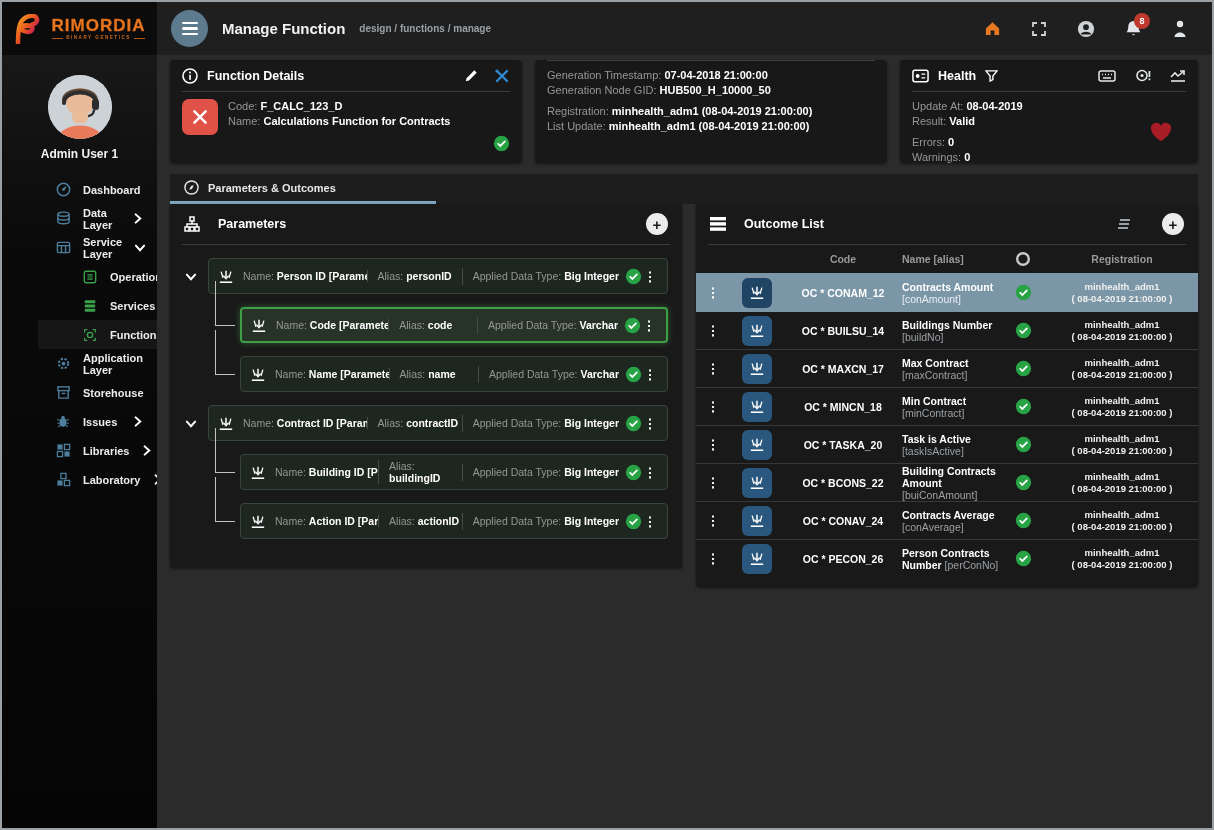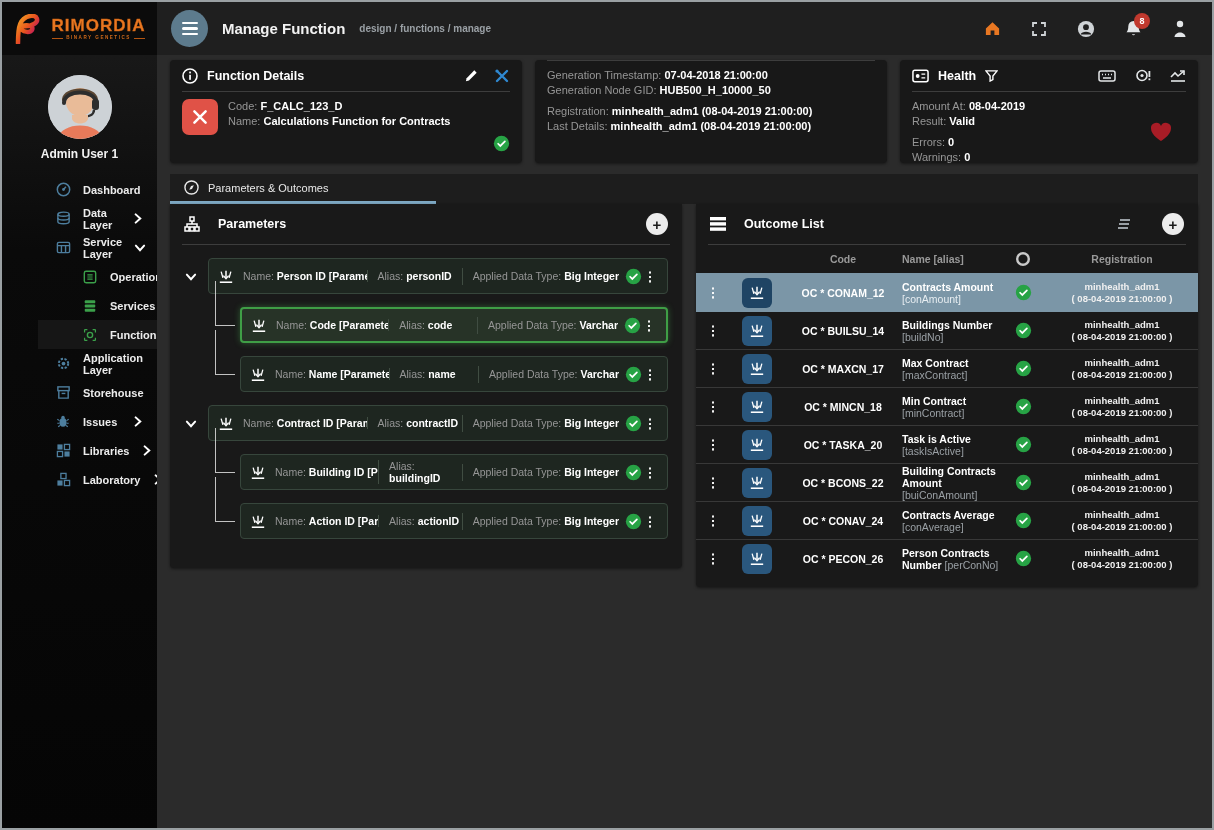--- a/index.html
+++ b/index.html
@@ -50,21 +50,21 @@
   .fd-flex { display:flex; gap:10px; }
   .fd-badge { width:36px; height:36px; border-radius:7px; background:#e05247; display:flex; align-items:center; justify-content:center; flex-shrink:0; }
   .fd-check { position:absolute; right:12px; bottom:7px; }
   .kv-gap { margin-top:6px; }
   .he-body { display:flex; }
   .he-left { flex:1; }
   .he-heart { display:flex; align-items:center; padding-right:14px; }
 
   
   .tabstrip { background:#1d1d1d; height:30px; display:flex; margin-bottom:0; }
-  .tab { min-width:266px; display:flex; align-items:center; gap:9px; padding:0 14px; border-bottom:3px solid #7ea9c4; color:#e8e8e8; font-size:11px; font-weight:normal; cursor:pointer; }
+  .tab { min-width:266px; display:flex; align-items:center; gap:9px; padding:0 14px; border-bottom:3px solid #7ea9c4; color:#e8e8e8; font-size:11px; font-weight:bold; cursor:pointer; }
 
   
   .panels { display:flex; gap:14px; align-items:flex-start; margin-top:0; }
   .panel { background:#191919; border-radius:0 0 4px 4px; box-shadow:0 1px 3px rgba(0,0,0,.5); }
   .panel-params { width:512px; padding-bottom:16px; }
   .panel-outcomes { flex:1; padding-bottom:10px; }
   .panel-head { height:40px; display:flex; align-items:center; gap:18px; padding:0 14px; color:#fff; font-weight:bold; font-size:12.5px; }
   .panel-head .spacer { flex:1; }
   .plus-btn { width:22px; height:22px; border-radius:50%; background:#ececec; color:#1b1b1b; border:none; font-size:15px; font-weight:bold; line-height:1; display:flex; align-items:center; justify-content:center; cursor:pointer; }
 
@@ -390,21 +390,21 @@
   </div>
   <div class="">
     <span class="lbl">Generation Node GID:</span>
     <span class="val">HUB500_H_10000_50</span>
   </div>
   <div class="kv-gap">
     <span class="lbl">Registration:</span>
     <span class="val">minhealth_adm1 (08-04-2019 21:00:00)</span>
   </div>
   <div class="">
-    <span class="lbl">Last Details:</span>
+    <span class="lbl">List Update:</span>
     <span class="val">minhealth_adm1 (08-04-2019 21:00:00)</span>
   </div>
             </div>
         </section>
 
         <section class="card card-he">
           <div class="card-head">
             <span style="display:flex">
               <svg width="17" height="14" viewBox="0 0 18 14">
                   <rect x="1" y="1" width="16" height="12" rx="2" fill="none" stroke="#fff" stroke-width="1.6"></rect>
@@ -438,21 +438,21 @@
                   <path d="M1 8l4-4 3 3 6-5"></path>
                   <path d="M10 2h4v4"></path>
                   <path d="M1 12h14"></path>
                 </svg>
             </button>
           </div>
           <div class="card-divider"></div>
           <div class="card-body he-body">
             <div class="he-left" id="health-rows">
   <div class="">
-    <span class="lbl">Amount At:</span>
+    <span class="lbl">Update At:</span>
     <span class="val">08-04-2019</span>
   </div>
   <div class="">
     <span class="lbl">Result:</span>
     <span class="val">Valid</span>
   </div>
   <div class="kv-gap">
     <span class="lbl">Errors:</span>
     <span class="val">0</span>
   </div>

